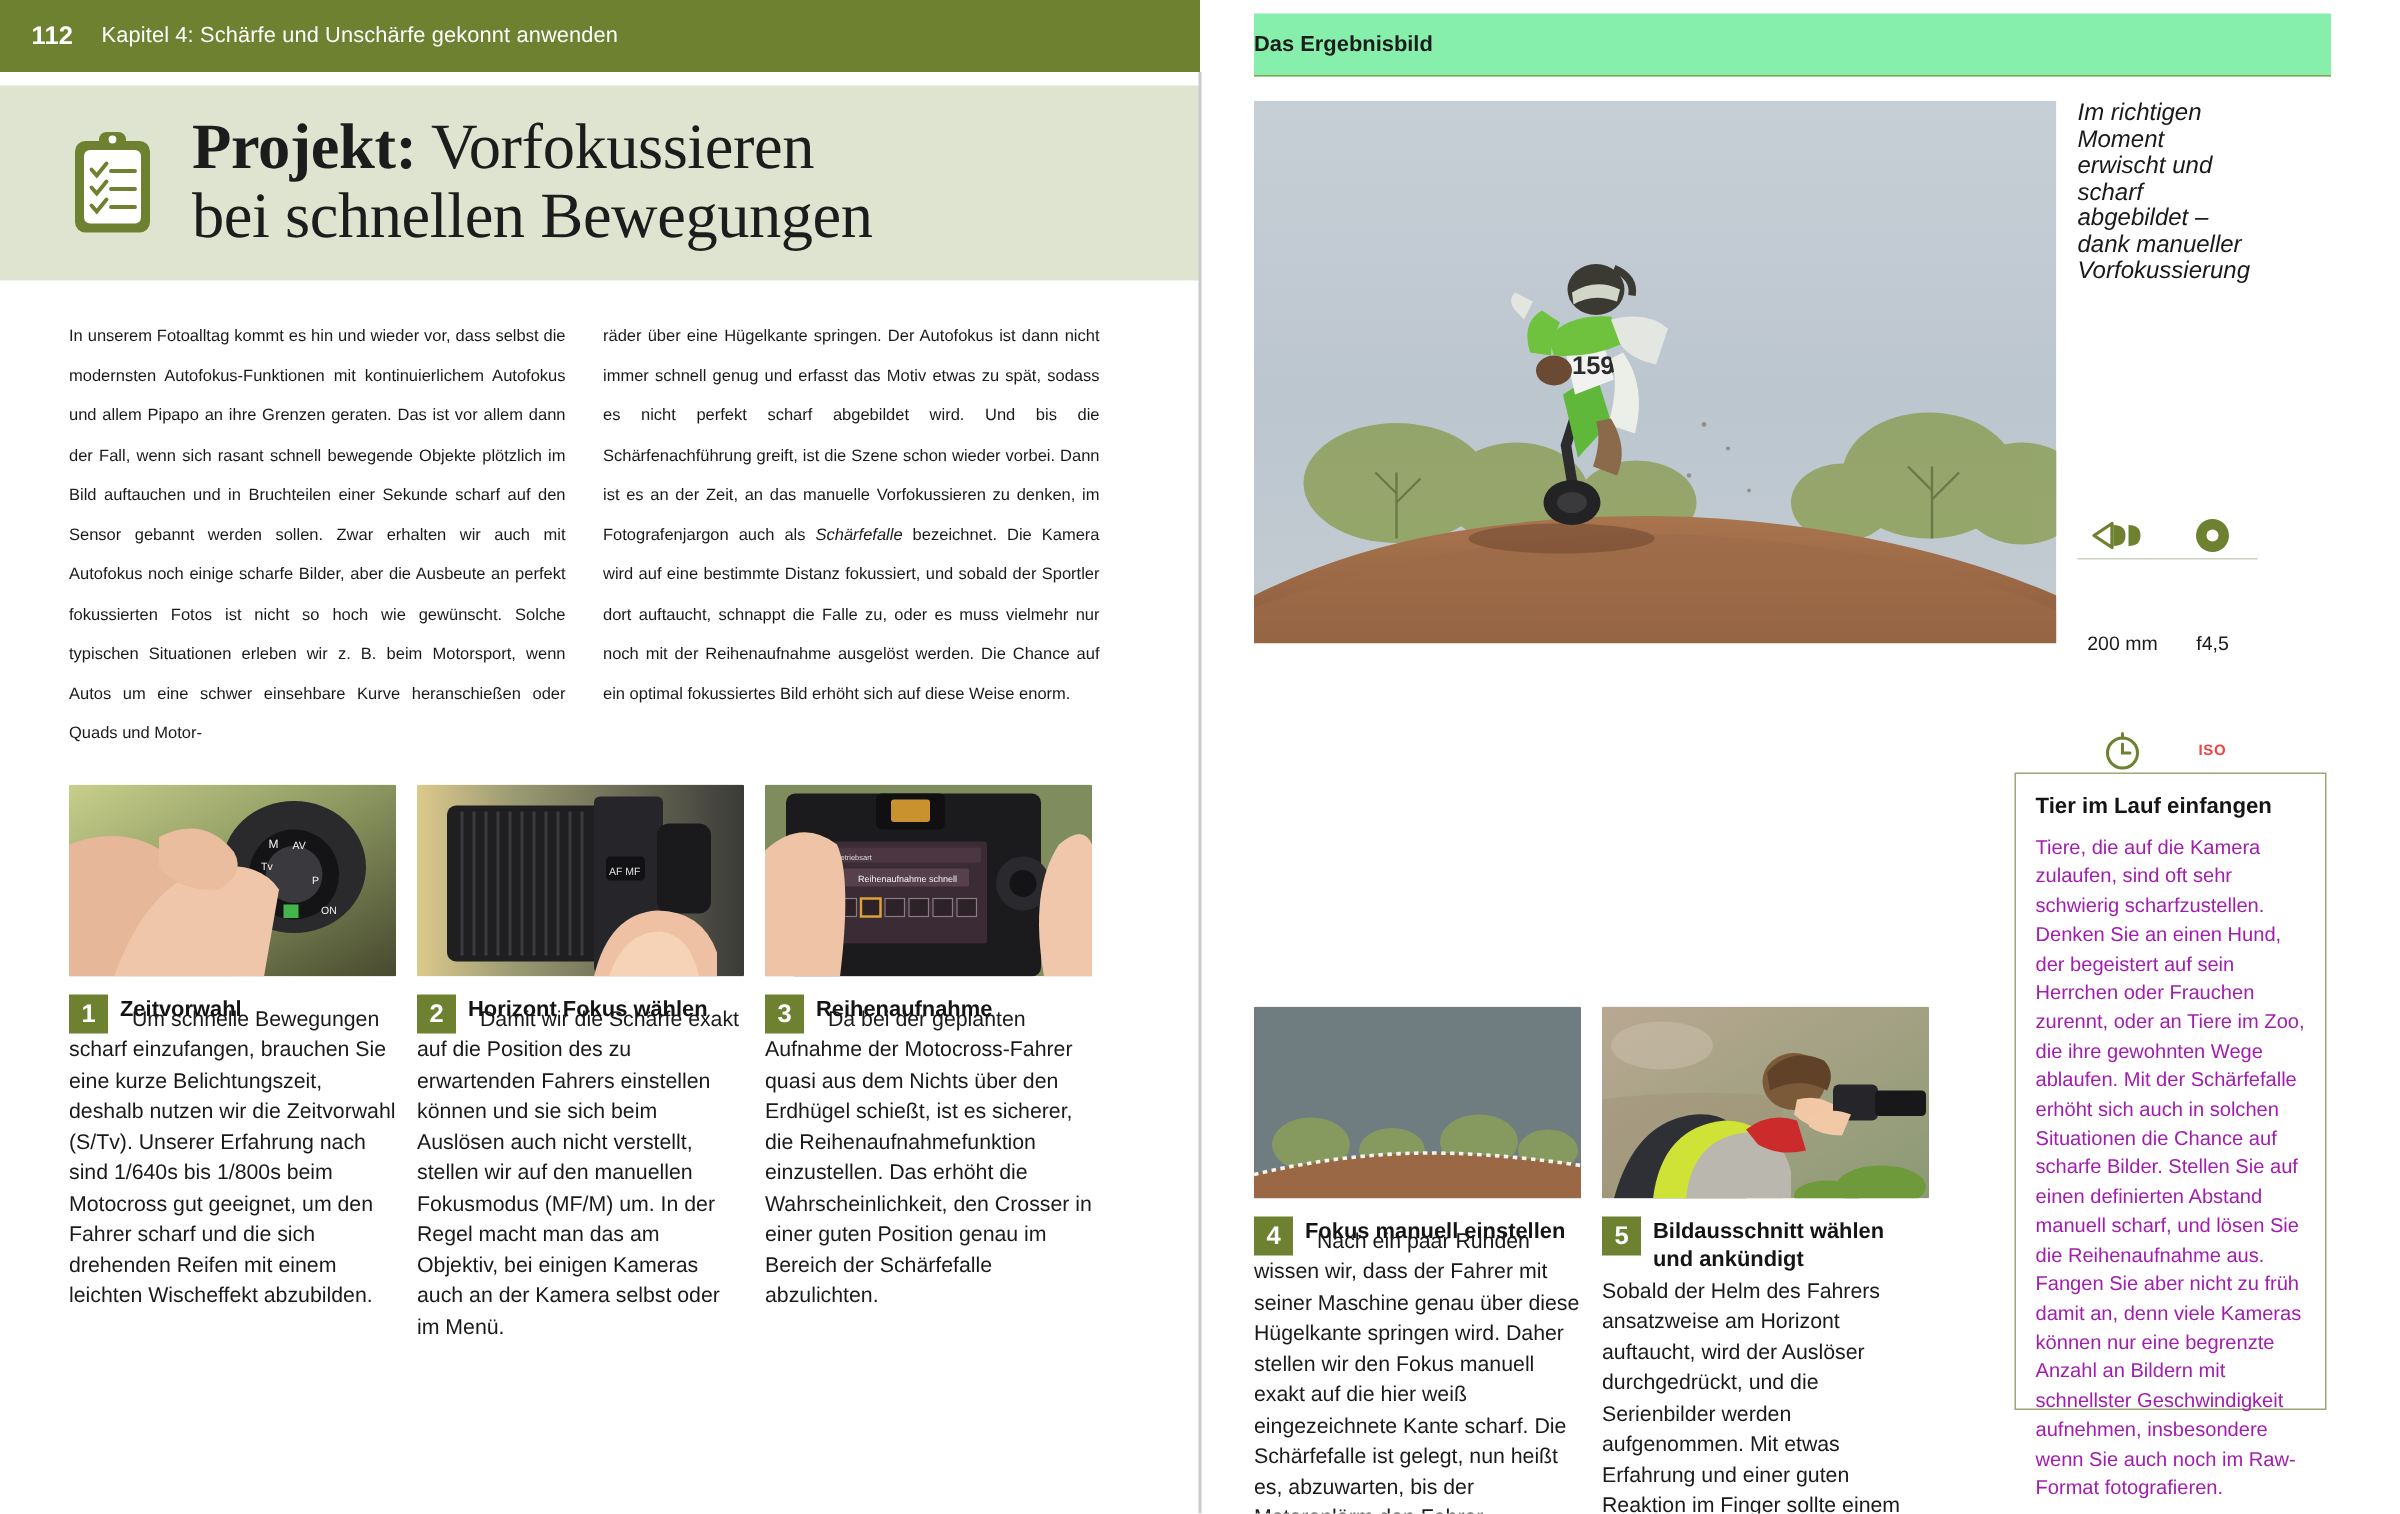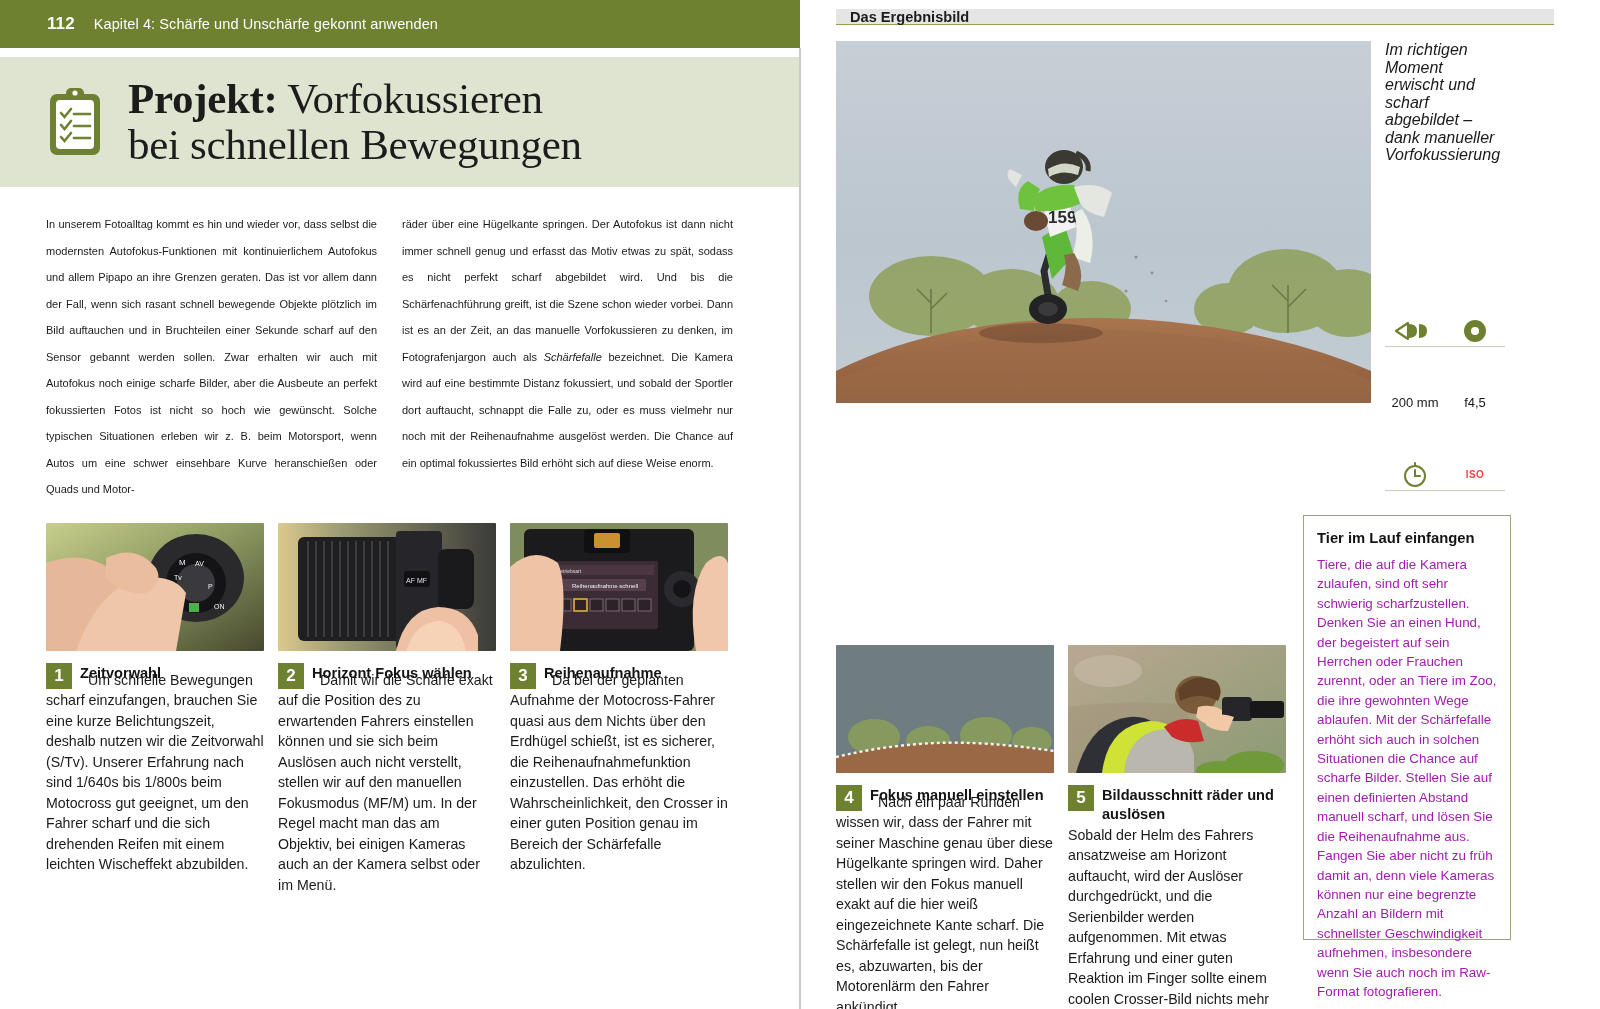--- a/index.html
+++ b/index.html
@@ -14,21 +14,21 @@
   .page { position:relative; height:1009px; background:#fff; }
   .page-left  { width:800px; }
   .page-right { width:800px; }
 
   
   .runhead {
     height:48px; background:#6e8130; color:#fff;
     display:flex; align-items:center;
     font-size:14.5px; letter-spacing:.1px;
   }
-  .runhead-left  { padding-left:47px; }
+  .runhead-left  { padding-left:21px; }
   .runhead-right { justify-content:flex-end; padding-right:48px; }
   .folio { font-weight:bold; font-size:17px; }
   .runhead-left .folio { margin-right:19px; }
   .runhead-right .folio { margin-left:19px; }
   .runtitle { white-space:nowrap; }
 
   
   .titleband {
     margin-top:9px; background:#dfe4d1; height:130px;
     display:flex; align-items:center; padding-left:46px;
@@ -49,22 +49,22 @@
   }
   .bodycol {
     width:331px;
     font-size:11px; line-height:26.5px;
     text-align:justify; color:#1a1a1a;
   }
   .bodycol i { font-style:italic; }
 
   
   .sectionbar {
-    background:#e5e5e5; height:16px; display:flex; align-items:center;
-    padding-left:14px; font-size:14.6px; font-weight:bold; color:#1c1c1c;
+    background:#86efac; height:42px; display:flex; align-items:center;
+    font-size:14.6px; font-weight:bold; color:#1c1c1c;
     border-bottom:1.5px solid #8fa04f;
   }
   .bar-left  { margin:22px 46px 0 46px; }
   .bar-right { margin:0 0 0 0; }
 
   
   .steps { display:flex; gap:14px; }
   .steps-left  { padding:20px 46px 0 46px; }
   .steps-right { padding:20px 0 0 0; }
   .step { width:218px; }
@@ -91,21 +91,21 @@
   .exif { margin-top:152px; }
   .exif-row { display:flex;margin-top:43px; }
   .exif-cell { width:60px; display:flex; align-items:center; justify-content:center; }
   .exif-ico { height:30px; }
   .exif-val { font-size:13px; color:#1a1a1a; padding-top:5px; padding-bottom:7px; }
   .exif-rule { height:1px; background:#c9cfc0; width:120px; }
   .iso-txt { color:#ef4444; font-weight:bold; font-size:10px; letter-spacing:.5px; }
 
   
   .infobox {
-    position:absolute; left:1303px; top:515px; width:208px; height:425px;
+    position:absolute; left:1343px; top:515px; width:208px; height:425px;
     border:1px solid #9aa777; background:#fff; padding:14px 13px 10px 13px;
   }
   .infobox h3 { font-size:14.8px; font-weight:bold; margin-bottom:9px; color:#141414; }
   .infobox p { font-size:13.4px; line-height:19.4px; color:#a21caf; }
 
   
   .gutter { position:absolute; left:799px; top:48px; width:2px; height:961px; background:#c9c9c9; }
 
   
   .ph { position:absolute; inset:0; }
@@ -420,21 +420,21 @@
               <rect x="182" y="56" width="34" height="17" rx="3" fill="#18181b"></rect>
               <path d="M138 74 Q152 66 166 72 L160 86 Q146 86 138 80 Z" fill="#f2c9a7"></path>
               <g fill="#6f9a3c">
                   <ellipse cx="186" cy="120" rx="30" ry="14"></ellipse>
                   <ellipse cx="150" cy="126" rx="22" ry="10"></ellipse>
                 </g>
             </svg>
           </div>
           <div class="step-head step-head-2l">
             <span class="stepnum">5</span>
-            <span class="stepttl">Bildausschnitt räder und auslösen</span>
+            <span class="stepttl">Bildausschnitt wählen und ankündigt</span>
           </div>
           <div class="steptext">Sobald der Helm des Fahrers ansatzweise am Horizont auftaucht, wird der Auslöser durchgedrückt, und die Serienbilder werden aufgenommen. Mit etwas Erfahrung und einer guten Reaktion im Finger sollte einem coolen Crosser-Bild nichts mehr im Wege stehen.</div>
         </div>
 
       </div>
     </div>
   </div>
 
   <div class="gutter"></div>
 

